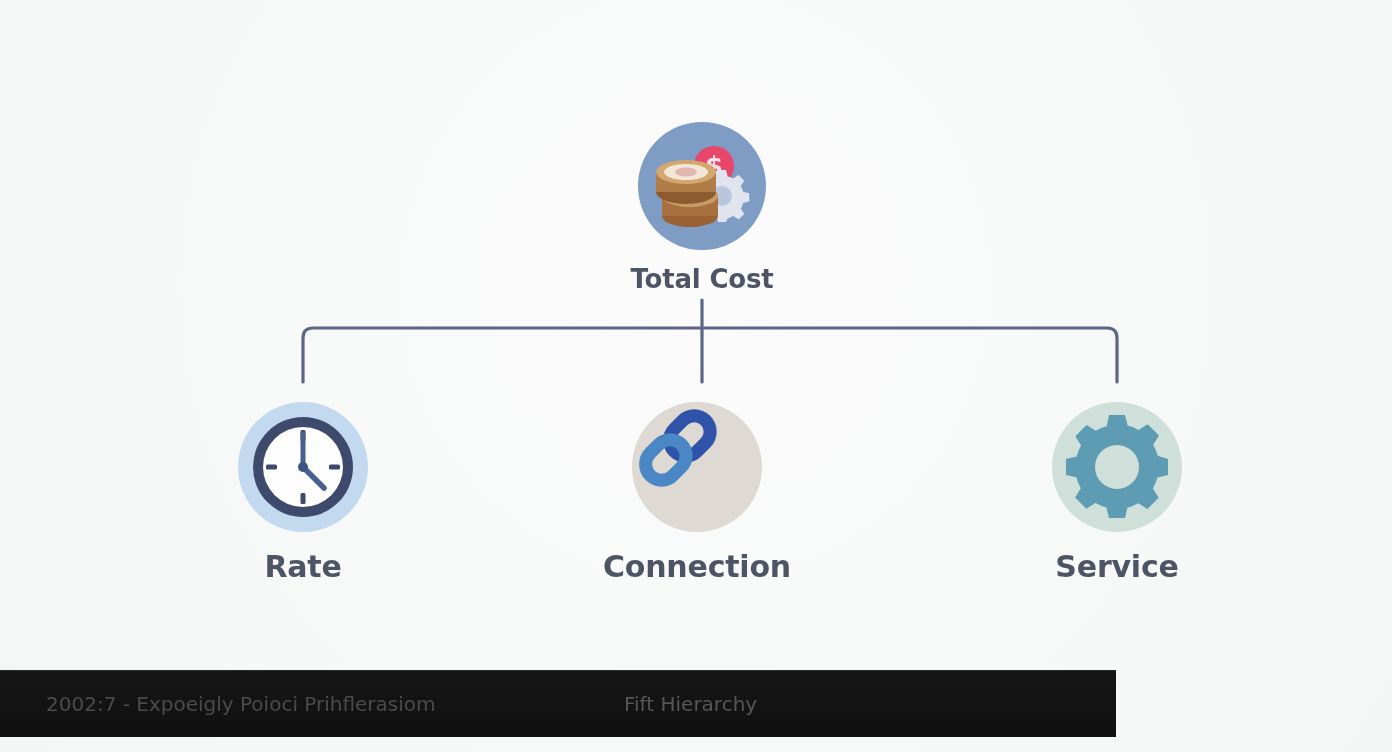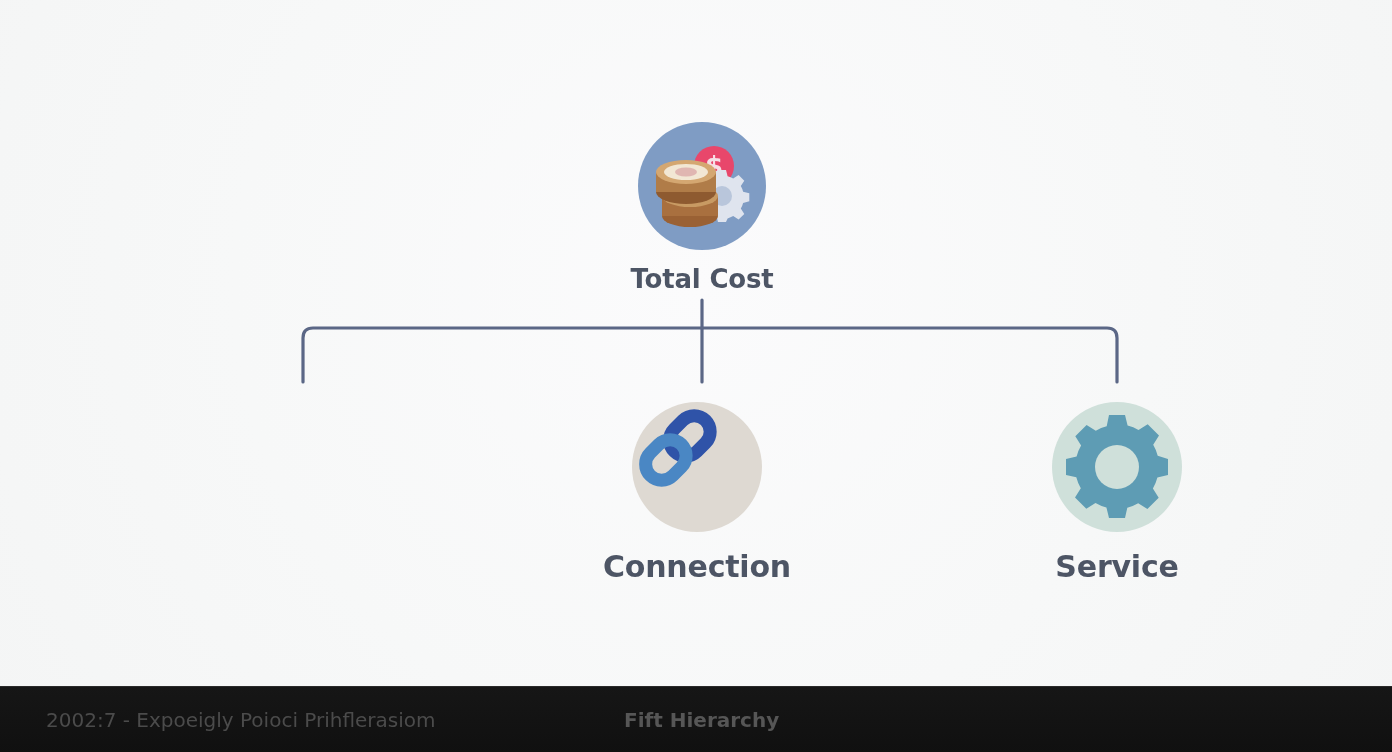--- a/index.html
+++ b/index.html
@@ -86,38 +86,38 @@
     margin-top: 17px;
   }
   #node-rate       { left: 175px; }
   #node-connection { left: 569px; }
   #node-service    { left: 989px; }
 
   
   #footer {
     position: absolute;
     left: 0;
-    top: 686px;
-    width: 1392px;
+    top: 670px;
+    width: 1116px;
     height: 66px;
     background: linear-gradient(180deg, #161616 0%, #101010 100%);
     border-top: 1px solid #2a2a2a;
   }
   .footer-text {
     position: absolute;
     top: 50%;
     transform: translateY(-50%);
     font-family: "DejaVu Sans", sans-serif;
     font-size: 20px;
     color: #4b4b4b;
     white-space: nowrap;
     filter: blur(0.35px);
   }
   #footer-left   { left: 46px; }
-  #footer-center { left: 624px; color: #565656; font-weight: bold; }
+  #footer-center { left: 624px; color: #565656; }
 </style>
 </head>
 <body>
 
 <div id="stage">
 
   <div id="canvas">
 
     <svg id="connectors" viewBox="0 0 1392 686">
       <g fill="none" stroke="#5b6786" stroke-width="3.2" stroke-linecap="round" stroke-linejoin="round">
@@ -160,20 +160,43 @@
             <rect x="18" y="50" width="60" height="20" fill="#b07c48"></rect>
             <ellipse cx="48" cy="50" rx="30" ry="12" fill="#d4a771"></ellipse>
             <ellipse cx="48" cy="50" rx="22" ry="8" fill="#f2e7d4"></ellipse>
             <ellipse cx="48" cy="50" rx="11" ry="4.5" fill="#d9a6a6" opacity="0.75"></ellipse>
           </g>
         </svg>
       </span>
       <span class="node-label">Total Cost</span>
     </div>
 
+    <div class="node child-node" id="node-rate">
+      <span class="node-icon">
+        <svg width="130" height="130" viewBox="0 0 130 130" aria-hidden="true">
+          <circle cx="65" cy="65" r="65" fill="#c3d9ef"></circle>
+          <circle cx="65" cy="65" r="50" fill="#3d4a6b"></circle>
+          <circle cx="65" cy="65" r="40" fill="#fdfdfd"></circle>
+
+          <g fill="#3d4a6b">
+            <rect x="62.5" y="28" width="5" height="11" rx="1.5"></rect>
+            <rect x="62.5" y="91" width="5" height="11" rx="1.5"></rect>
+            <rect x="28" y="62.5" width="11" height="5" rx="1.5"></rect>
+            <rect x="91" y="62.5" width="11" height="5" rx="1.5"></rect>
+          </g>
+
+          <g stroke="#4a6091" stroke-linecap="round" fill="none">
+            <line x1="65" y1="65" x2="65" y2="32" stroke-width="5"></line>
+            <line x1="65" y1="65" x2="86" y2="86" stroke-width="5.5"></line>
+          </g>
+          <circle cx="65" cy="65" r="5" fill="#3d5480"></circle>
+        </svg>
+      </span>
+      <span class="node-label">Rate</span>
+    </div>
 
     <div class="node child-node" id="node-connection">
       <span class="node-icon">
         <svg width="130" height="130" viewBox="0 0 130 130" aria-hidden="true">
           <circle cx="65" cy="65" r="65" fill="#ded9d2"></circle>
 
           <g transform="rotate(-45 65 65)">
             <rect x="60" y="22" width="44" height="32" rx="16" fill="none" stroke="#2f53a8" stroke-width="13"></rect>
           </g>
 

